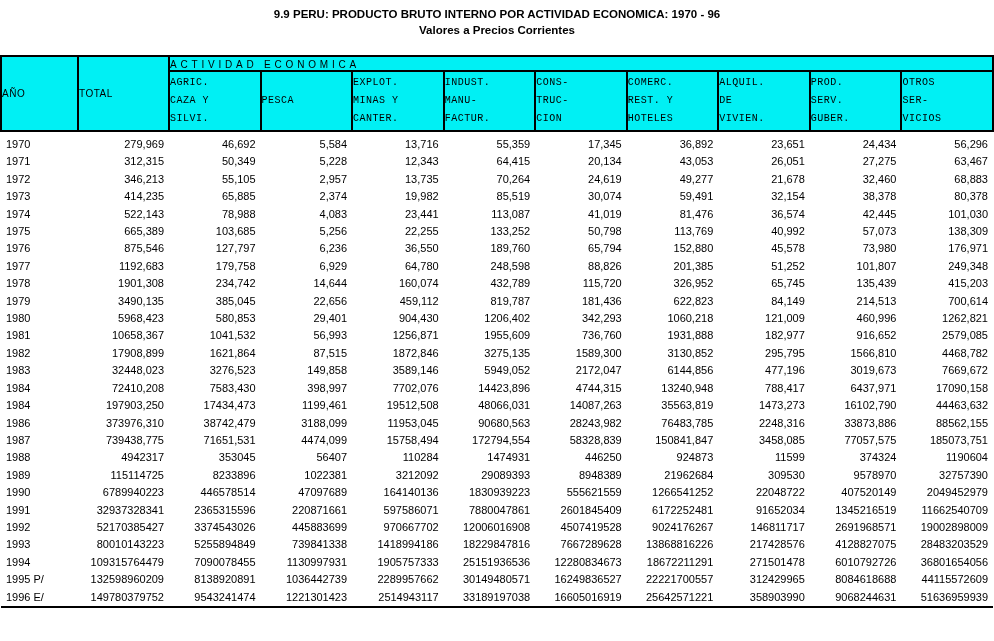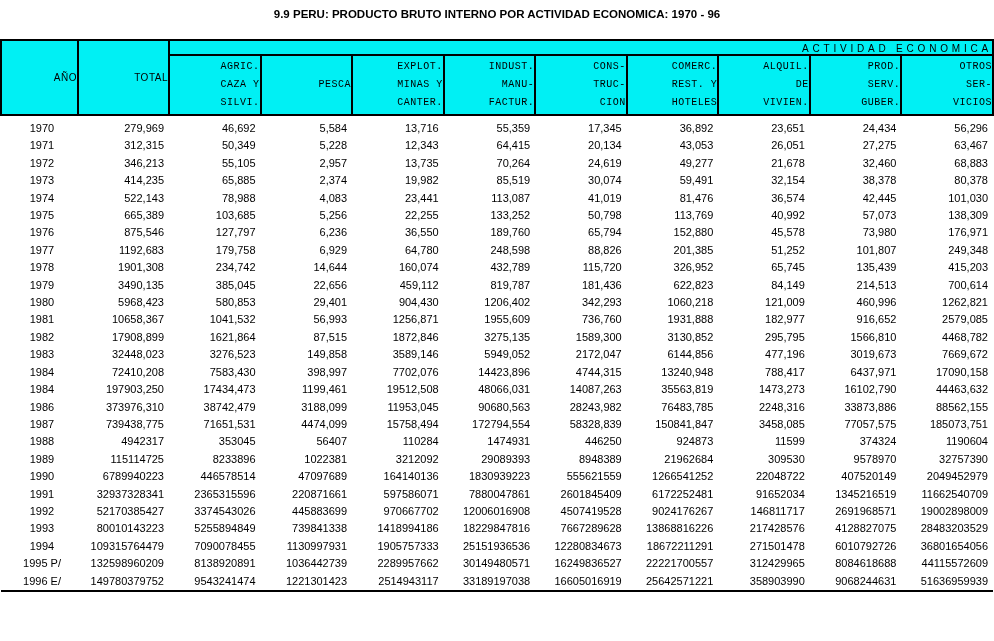--- a/index.html
+++ b/index.html
@@ -16,46 +16,47 @@
   table.data-table {
     width: 994px; margin-top: 17px;
     border-collapse: collapse; table-layout: fixed;
   }
   col.c-year  { width: 77px; }
   col.c-total { width: 91px; }
   thead th {
     background: var(--header-bg);
     border: 2px solid var(--border-c);
     font-weight: normal; font-size: 10px;
-    text-align: right; vertical-align: middle;
+    text-align: left; vertical-align: middle;
     letter-spacing: 0.5px;
   }
   tr.band-row th.band { height: 15px; letter-spacing: 0.38em; padding-top: 1px; }
   tr.label-row th { height: 57px; padding: 2px 0; font-family: Liberation Mono, monospace; }
   tr.label-row th div { line-height: 18px; min-height: 18px; }
   tbody td {
     font-size: 11px; height: 17.4px; line-height: 17.4px;
     text-align: right; padding: 0 5px 0 0;
     white-space: nowrap; overflow: hidden;
   }
-  tbody td.year { text-align: center; padding: 0 0 0 5px; margin-left: 36px; }
+  tbody td.year { text-align: left; padding: 0 0 0 5px; margin-left: 36px; }
   tbody tr:first-child td { padding-top: 4px; }
   tbody tr:last-child td { border-bottom: 2px solid var(--border-c); }
   .footer {
     font-size: 11px; font-style: italic;
     padding: 3px 0 0 4px; letter-spacing: 0.3px; margin-top: 44px;
   }
 </style>
 </head>
 <body>
 
 <div class="page">
 
   <div class="titles">
     <div>9.9 PERU: PRODUCTO BRUTO INTERNO POR ACTIVIDAD ECONOMICA: 1970 - 96</div>
+    <div>Valores a Precios Corrientes</div>
   </div>
 
   <table class="data-table">
     <colgroup>
       <col class="c-year">
         <col class="c-total">
       <col>
         <col>
         <col>
         <col>

